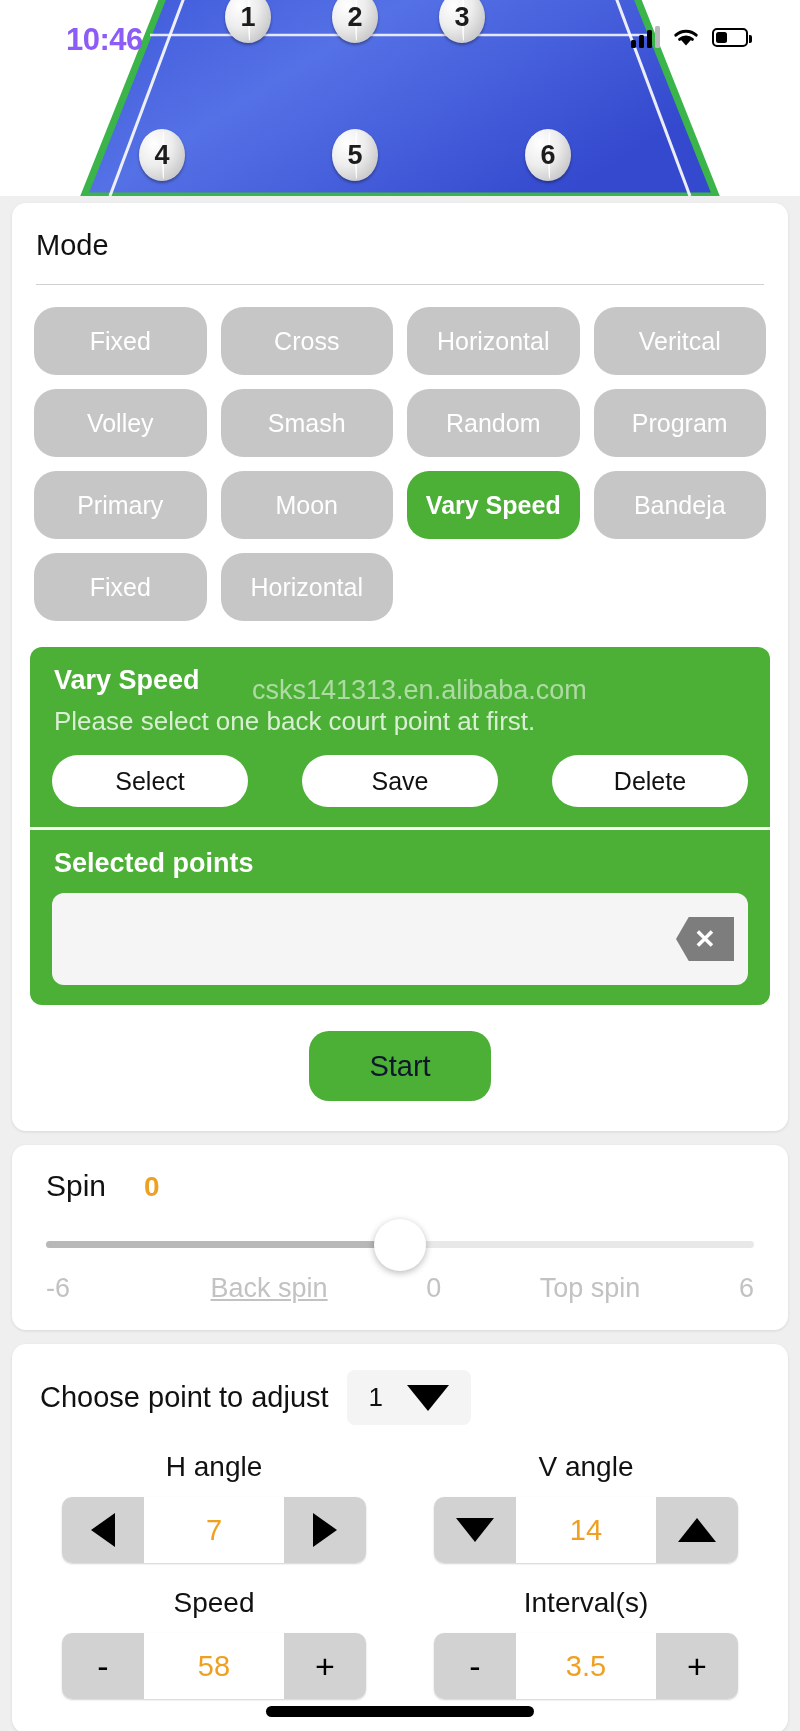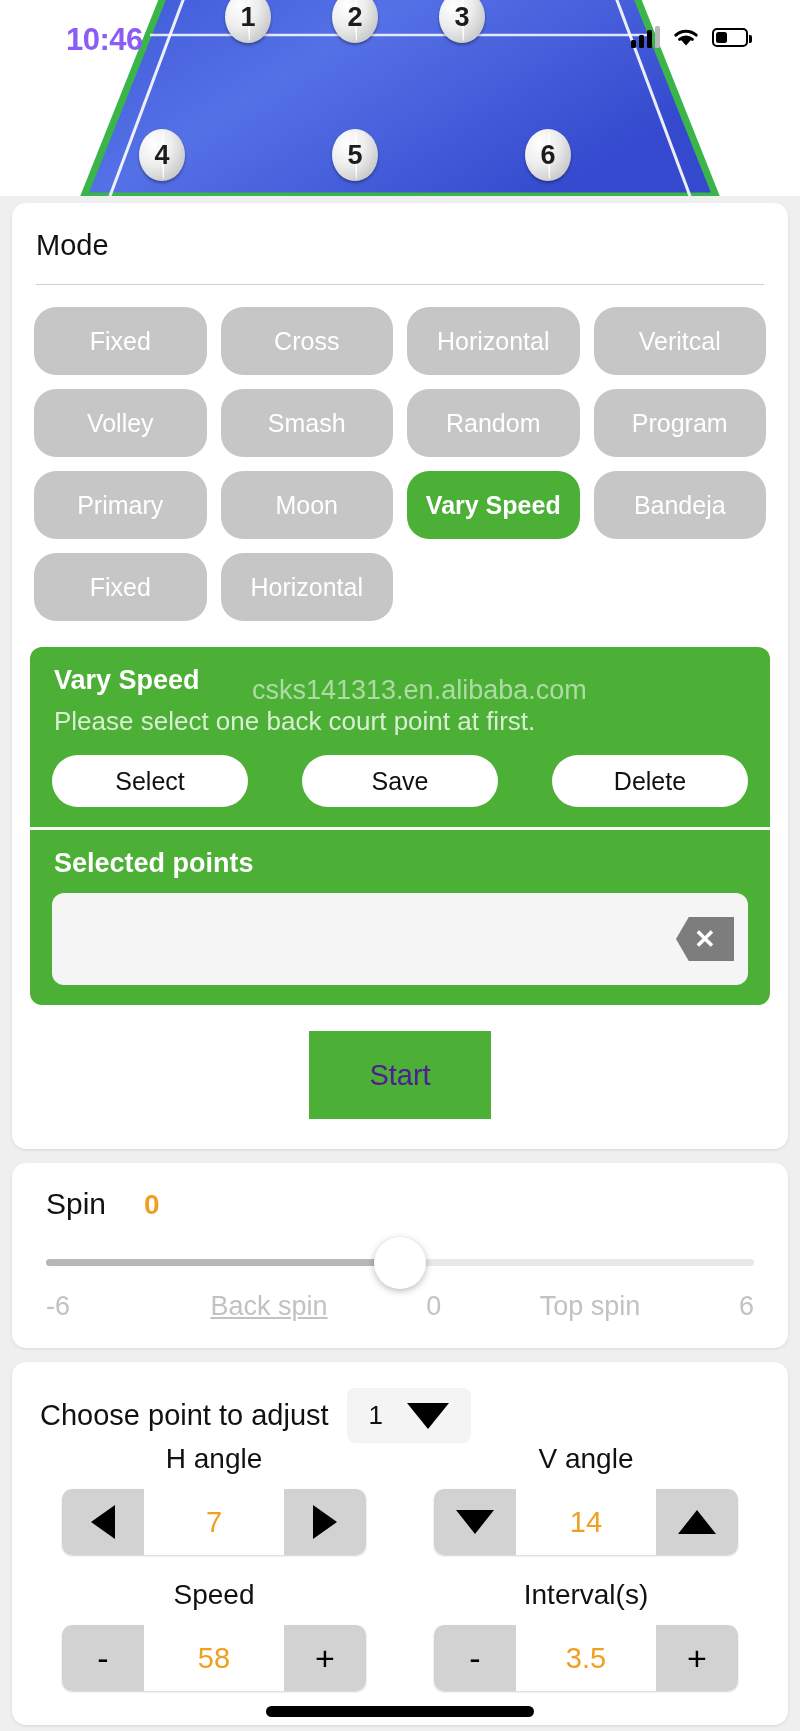--- a/index.html
+++ b/index.html
@@ -108,22 +108,22 @@
   }
   .clear-key {
     position: absolute; right: 14px; top: 50%; transform: translateY(-50%);
     width: 58px; height: 44px; background: #7D7D7D;
     clip-path: polygon(22% 0%, 100% 0%, 100% 100%, 22% 100%, 0% 50%);
     display: flex; align-items: center; justify-content: center;
     color: #fff; font-size: 26px; font-weight: 700; cursor: pointer;
   }
   .start-wrap { display: flex; justify-content: center; padding: 26px 0 30px 0; }
   .start-btn {
-    background: #4CAF36; color: #4c1d95; border: none; border-radius: 0;
-    width: 182px; height: 88px; font-size: 29px;
+    background: #4CAF36; color: #0f172a; border: none; border-radius: 20px;
+    width: 182px; height: 70px; font-size: 29px;
     font-family: "Liberation Sans", sans-serif; cursor: pointer;
   }
 
   
   .watermark {
     position: absolute; left: 222px; top: 28px;
     font-size: 27px; color: rgba(255,255,255,0.55);
     white-space: nowrap; z-index: 2; pointer-events: none;
   }
 
@@ -148,21 +148,21 @@
   .choose-row { display: flex; align-items: center; gap: 18px; }
   .choose-label { font-size: 29px; font-weight: 400; color: #111; }
   .select-box {
     background: #F4F4F4; border-radius: 8px;
     display: flex; align-items: center; gap: 24px;
     padding: 12px 22px; cursor: pointer;
   }
   .select-val { font-size: 26px; color: #111; }
   .caret { width: 0; height: 0; border-left: 21px solid transparent; border-right: 21px solid transparent; border-top: 26px solid #000; }
 
-  .stepper-grid { display: grid; grid-template-columns: 1fr 1fr; gap: 24px 24px; }
+  .stepper-grid { display: grid; grid-template-columns: 1fr 1fr; gap: 24px 24px; margin-top: 26px; }
   .stepper-cell { text-align: center; }
   .stepper-label { font-size: 28px; color: #111; margin-bottom: 14px; }
   .stepper {
     display: flex; align-items: stretch; height: 66px;
     border-radius: 10px; overflow: hidden; background: #fff;
     box-shadow: 0 1px 2px rgba(0,0,0,.18);
     margin: 0 22px;
   }
   .step-btn {
     width: 82px; background: #D2D2D2; border: none; cursor: pointer;

